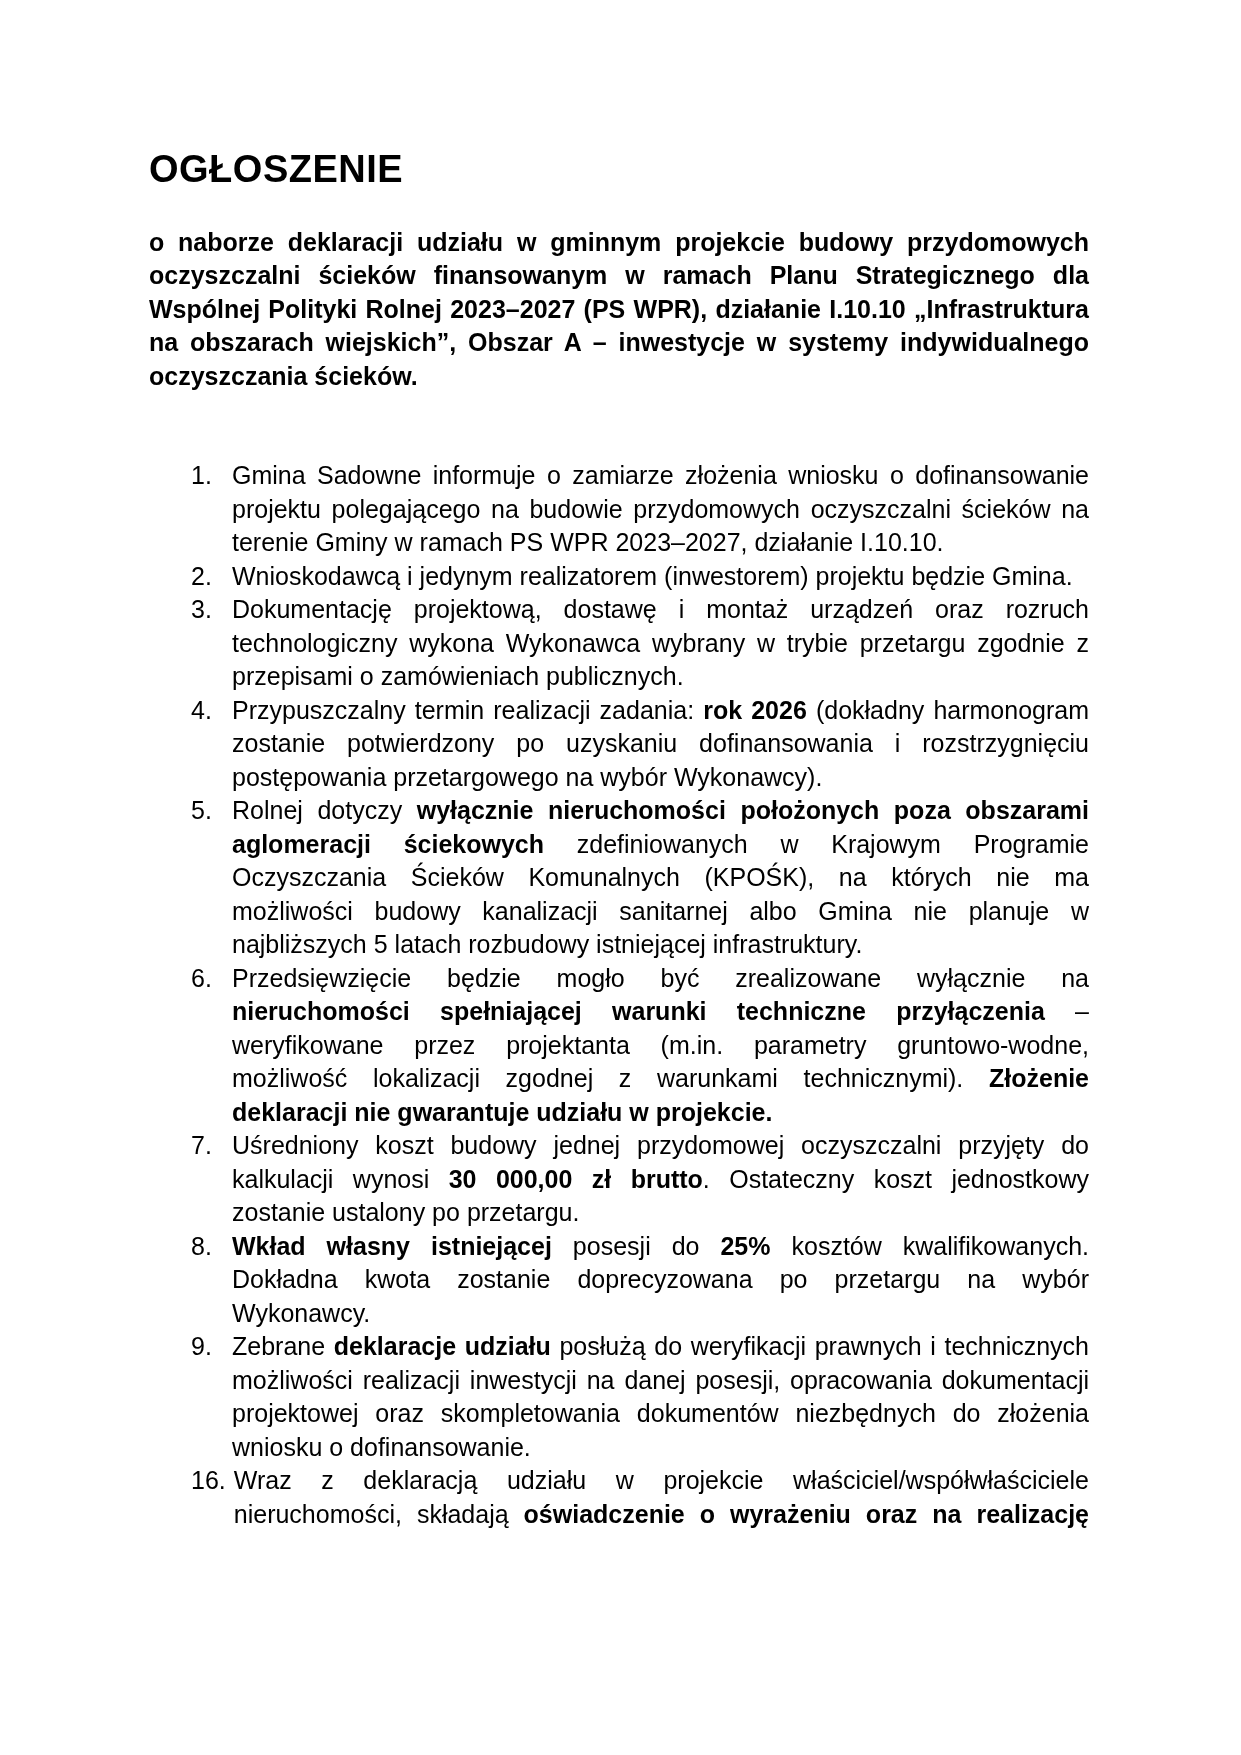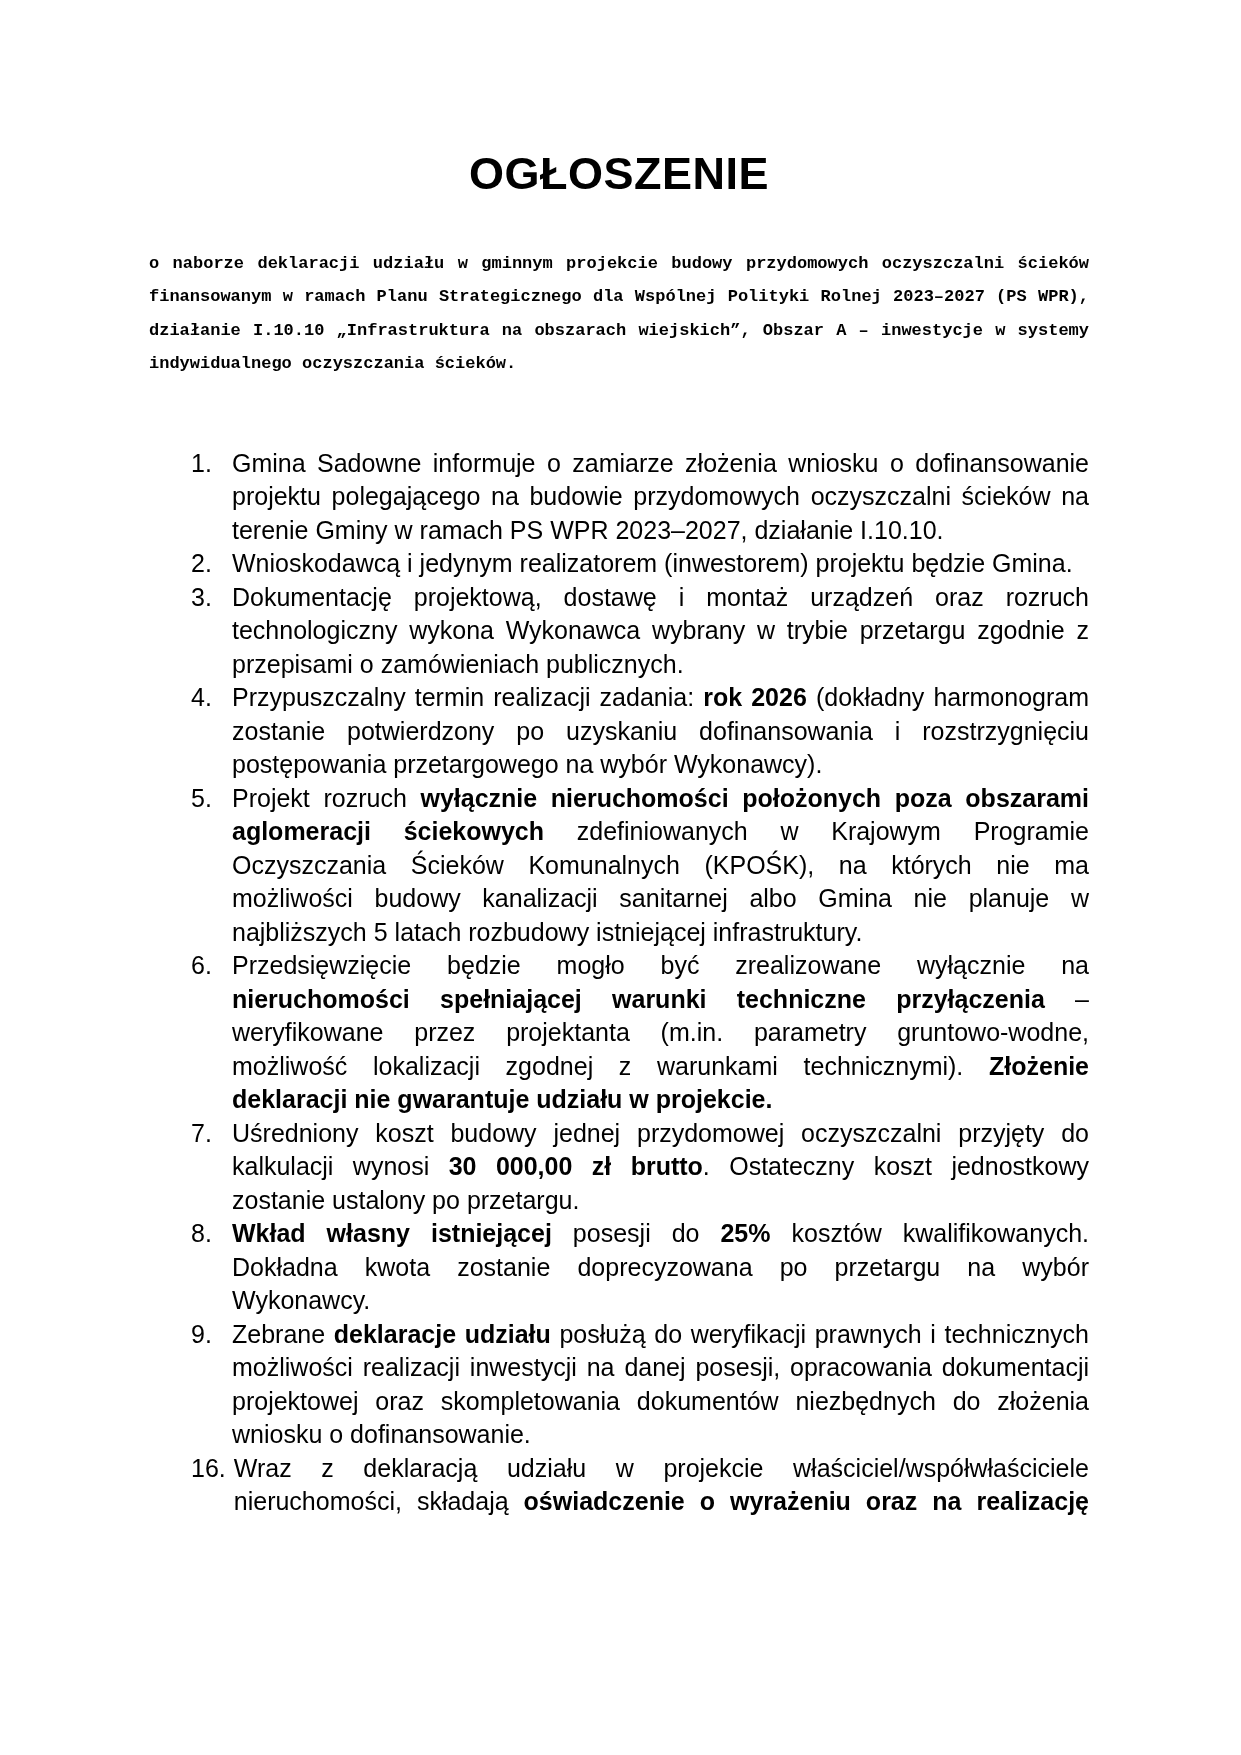--- a/index.html
+++ b/index.html
@@ -18,33 +18,32 @@
   }
   .content {
     position: absolute;
     left: 149px;
     top: 0;
     width: 940px;
   }
   .title {
     margin: 0;
     padding-top: 148px;
-    font-size: 45px;
+    font-size: 38px;
     line-height: 1.15;
     font-weight: 700;
-    text-align: center;
+    text-align: left;
     letter-spacing: 0.5px;
   }
   .intro {
-    margin: 47px 0 0 0;
-    font-size: 17px;
+    margin: 34px 0 0 0;
+    font-size: 25px;
     line-height: 33.5px;
     font-weight: 700;
     text-align: justify;
-    font-family: Liberation Mono, monospace;
   }
   .list {
     margin-top: 66px;
     font-size: 25px;
     line-height: 33.5px;
   }
   .item {
     display: flex;
     align-items: flex-start;
   }
@@ -86,21 +85,21 @@
         <div class="item">
           <div class="num">3.</div>
           <div class="txt"><span>Dokumentację projektową, dostawę i montaż urządzeń oraz rozruch technologiczny wykona Wykonawca wybrany w trybie przetargu zgodnie z przepisami o zamówieniach publicznych.</span></div>
         </div>
         <div class="item">
           <div class="num">4.</div>
           <div class="txt"><span>Przypuszczalny termin realizacji zadania: </span><span class="b">rok 2026</span><span> (dokładny harmonogram zostanie potwierdzony po uzyskaniu dofinansowania i rozstrzygnięciu postępowania przetargowego na wybór Wykonawcy).</span></div>
         </div>
         <div class="item">
           <div class="num">5.</div>
-          <div class="txt"><span>Projekt rozruch </span><span class="b">wyłącznie nieruchomości położonych poza obszarami aglomeracji ściekowych</span><span> zdefiniowanych w Krajowym Programie Oczyszczania Ścieków Komunalnych (KPOŚK), na których nie ma możliwości budowy kanalizacji sanitarnej albo Gmina nie planuje w najbliższych 5 latach rozbudowy istniejącej infrastruktury.</span></div>
+          <div class="txt"><span>Rolnej dotyczy </span><span class="b">wyłącznie nieruchomości położonych poza obszarami aglomeracji ściekowych</span><span> zdefiniowanych w Krajowym Programie Oczyszczania Ścieków Komunalnych (KPOŚK), na których nie ma możliwości budowy kanalizacji sanitarnej albo Gmina nie planuje w najbliższych 5 latach rozbudowy istniejącej infrastruktury.</span></div>
         </div>
         <div class="item">
           <div class="num">6.</div>
           <div class="txt"><span>Przedsięwzięcie będzie mogło być zrealizowane wyłącznie na </span><span class="b">nieruchomości spełniającej warunki techniczne przyłączenia</span><span> – weryfikowane przez projektanta (m.in. parametry gruntowo-wodne, możliwość lokalizacji zgodnej z warunkami technicznymi). </span><span class="b">Złożenie deklaracji nie gwarantuje udziału w projekcie.</span></div>
         </div>
         <div class="item">
           <div class="num">7.</div>
           <div class="txt"><span>Uśredniony koszt budowy jednej przydomowej oczyszczalni przyjęty do kalkulacji wynosi </span><span class="b">30 000,00 zł brutto</span><span>. Ostateczny koszt jednostkowy zostanie ustalony po przetargu.</span></div>
         </div>
         <div class="item">

